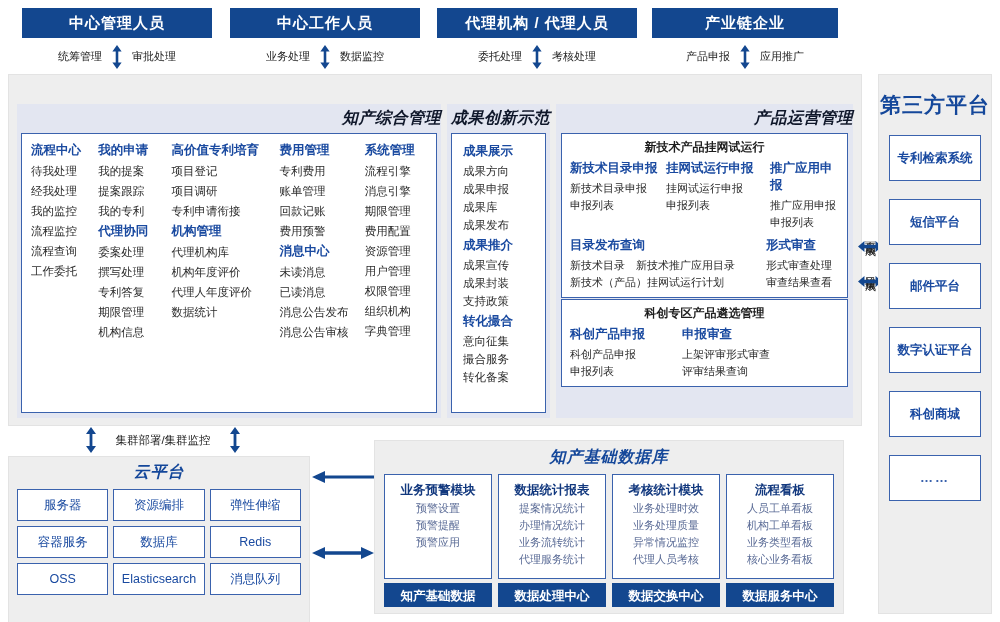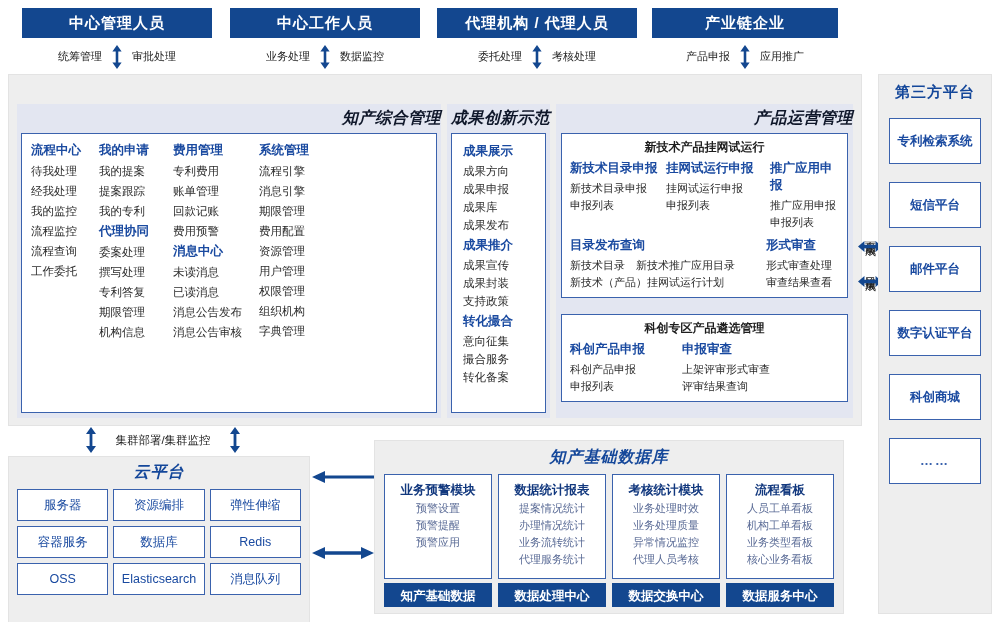--- a/index.html
+++ b/index.html
@@ -67,21 +67,21 @@
   .a4 { width:86px; }
   .a5 { width:72px; }
 
   
   .sec-b .sec-body { padding-left:11px; }
   .sec-b .mod-h { line-height:22px; }
   .sec-b .mod-i { line-height:18px; }
 
   
   .sec-c .sec-body { background:transparent; border:none; padding:0; margin:0 5px 6px 5px;
-                     display:flex; flex-direction:column; gap:16px; }
+                     display:flex; flex-direction:column; gap:1px; }
   .cbox { background:#fff; border:1px solid #3a62ad; padding:5px 8px 6px; }
   .cbox-title { text-align:center; font-size:12px; font-weight:bold; color:#1d1d1d; margin-bottom:4px; }
   .crow { display:flex; }
   .ccol { }
   .c1 { width:96px; }
   .c2 { width:104px; }
   .c3 { flex:1; }
   .cbox .mod-h { font-size:12.5px; line-height:17px; white-space:normal; }
   .cbox .mod-i { font-size:11px; line-height:17px; }
   .c-sub { margin-top:3px; }
@@ -100,22 +100,22 @@
     font-size:11px; color:#222; letter-spacing:1px; line-height:13px;
   }
   .hdbl { width:24px; height:12px; }
 
   
   .third {
     position:absolute; left:878px; top:74px; width:114px; height:540px;
     background:#eeeeee; border:1px solid #e3e3e3;
   }
   .third-title {
-    text-align:center; font-size:15px; font-weight:bold; color:#14479a;
-    padding-top:8px; letter-spacing:1px;
+    text-align:center; font-size:21px; font-weight:bold; color:#14479a;
+    padding-top:16px; letter-spacing:1px;
   }
   .third-list { margin:16px 10px 0; display:flex; flex-direction:column; gap:18px; }
   .third-item {
     border:1.5px solid #3a62ad; background:#fff; height:46px; line-height:44px;
     text-align:center; font-size:12.5px; color:#1a4aa0; font-weight:bold;
   }
   .third-item.dots { color:#3a62ad; font-weight:bold; letter-spacing:2px; font-size:13px; }
 
   
   .cluster {
@@ -246,20 +246,31 @@
               <div class="mod-h">我的申请</div>
               <div class="mod-i">我的提案</div>
               <div class="mod-i">提案跟踪</div>
               <div class="mod-i">我的专利</div>
               <div class="mod-h">代理协同</div>
               <div class="mod-i">委案处理</div>
               <div class="mod-i">撰写处理</div>
               <div class="mod-i">专利答复</div>
               <div class="mod-i">期限管理</div>
               <div class="mod-i">机构信息</div>
+            </div>
+            <div class="col a3">
+              <div class="mod-h">高价值专利培育</div>
+              <div class="mod-i">项目登记</div>
+              <div class="mod-i">项目调研</div>
+              <div class="mod-i">专利申请衔接</div>
+              <div class="mod-h">机构管理</div>
+              <div class="mod-i">代理机构库</div>
+              <div class="mod-i">机构年度评价</div>
+              <div class="mod-i">代理人年度评价</div>
+              <div class="mod-i">数据统计</div>
             </div>
             <div class="col a4">
               <div class="mod-h">费用管理</div>
               <div class="mod-i">专利费用</div>
               <div class="mod-i">账单管理</div>
               <div class="mod-i">回款记账</div>
               <div class="mod-i">费用预警</div>
               <div class="mod-h">消息中心</div>
               <div class="mod-i">未读消息</div>
               <div class="mod-i">已读消息</div>

